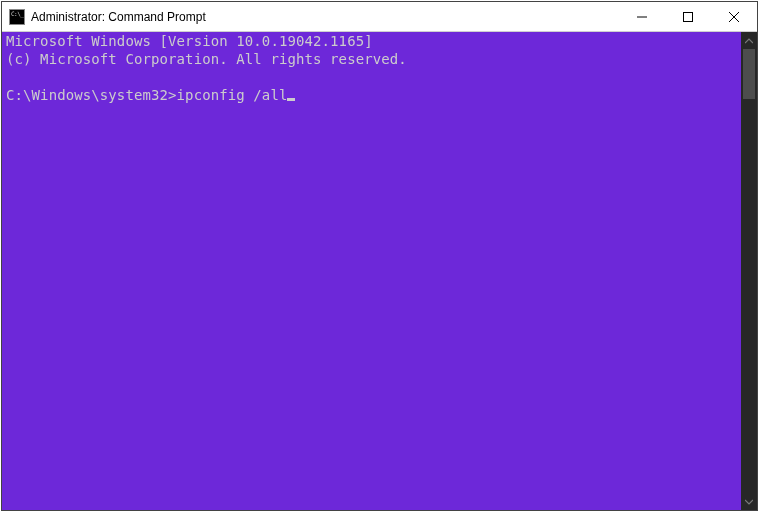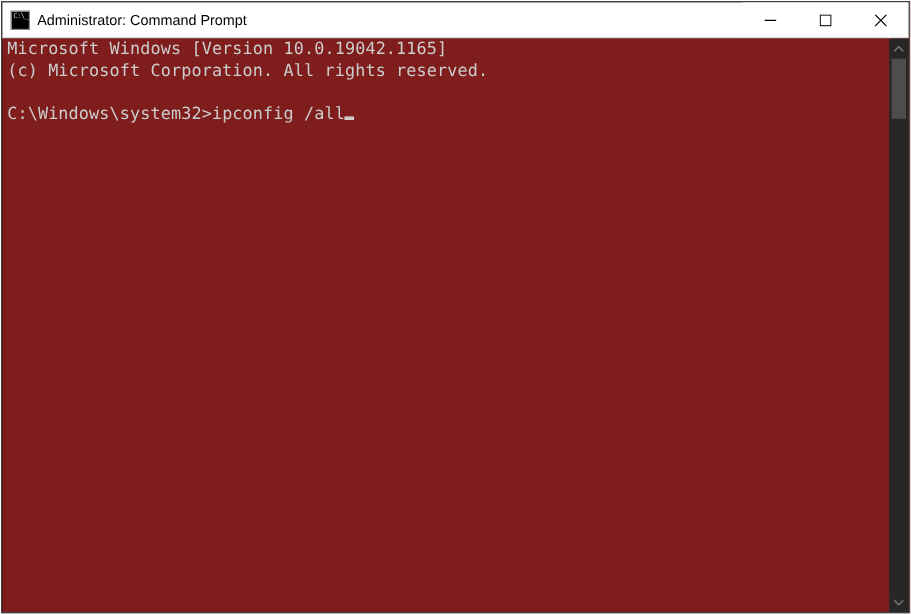--- a/index.html
+++ b/index.html
@@ -72,21 +72,21 @@
       background: #fff;
       cursor: pointer;
     }
     .ctrl-btn svg {
       width: 10px;
       height: 10px;
     }
     .terminal-wrap {
       flex: 1;
       display: flex;
-      background: #7f1d1d;
+      background: #6d28d9;
       overflow: hidden;
     }
     .terminal {
       flex: 1;
       padding: 0px 4px 4px 4px;
       font-family: Consolas, "Lucida Console", monospace;
       font-size: 14px;
       line-height: 18px;
       color: #cccccc;
       white-space: pre;

